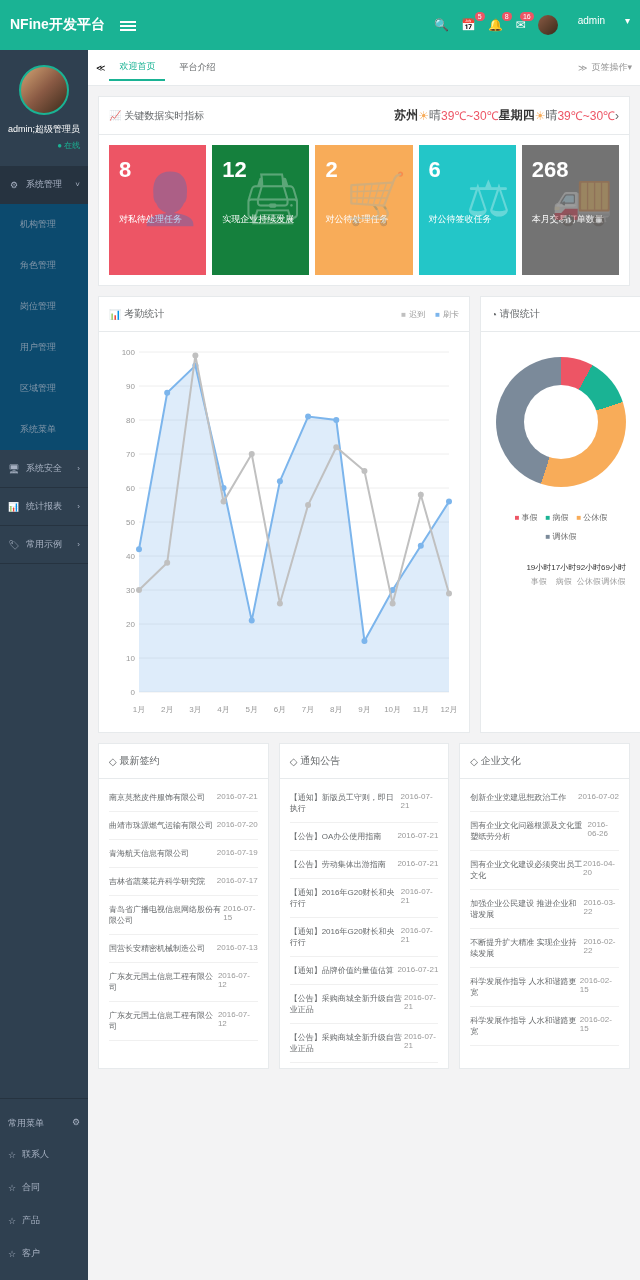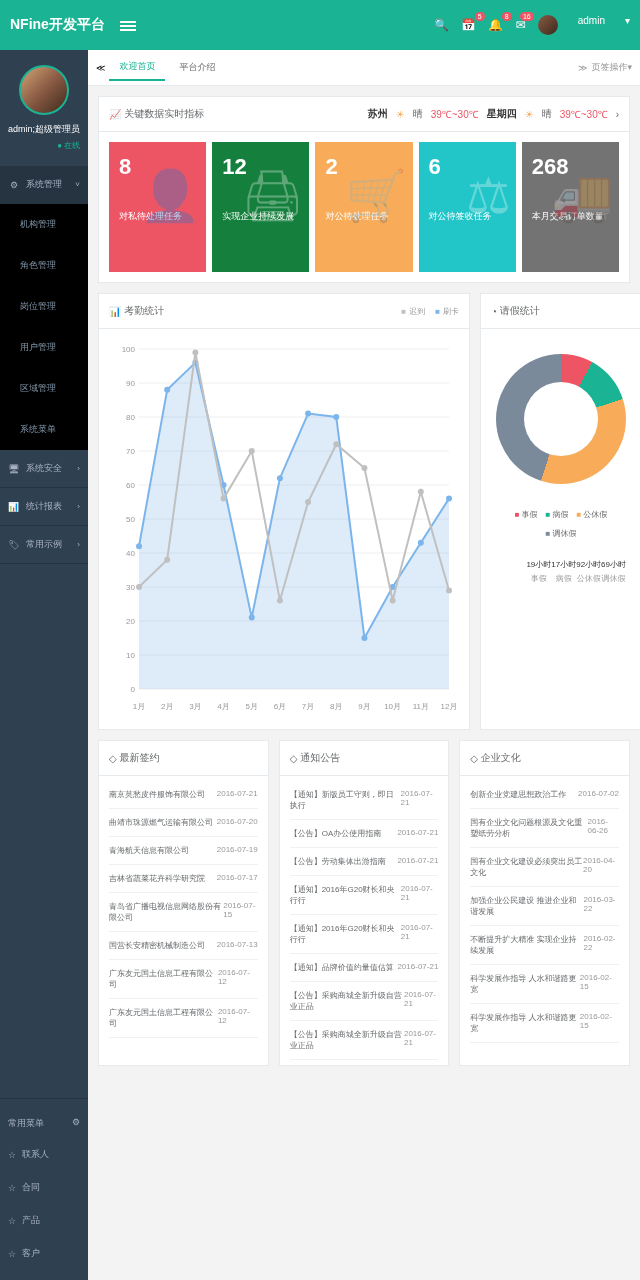--- a/index.html
+++ b/index.html
@@ -18,36 +18,36 @@
 .side-profile{padding:15px 8px;text-align:right}
 .avatar-lg{width:50px;height:50px;border-radius:50%;margin:0 auto 8px;background:linear-gradient(135deg,#d4a574,#8a5a44,#3a2a1a);border:2px solid #1ab394}
 .admin-name{font-size:9px;color:#fff;margin-bottom:4px}
 .status{font-size:8px;color:#1ab394}
 .status::before{content:"●";margin-right:2px}
 .menu{list-style:none;flex:1}
 .menu-item{padding:12px 8px;font-size:9px;cursor:pointer;display:flex;align-items:center;gap:6px;border-bottom:1px solid #263340}
 .menu-item.expanded{background:#263340}
 .menu-item .mico{width:12px;text-align:center}
 .menu-item .arr{margin-left:auto;font-size:8px}
-.submenu{list-style:none;background:#000000}
+.submenu{list-style:none;background:#0c4a6e}
 .submenu li{padding:14px 8px 14px 20px;font-size:9px;cursor:pointer;color:#8095a8}
 .favorites{border-top:1px solid #263340;padding:10px 0}
 .fav-head{padding:8px;font-size:9px;display:flex;align-items:flex-start}
 .fav-head .gear{margin-left:auto}
 .fav-item{padding:10px 8px;font-size:9px;cursor:pointer;display:flex;align-items:center;gap:6px}
 .content{flex:1;background:#f3f3f4;overflow:hidden}
 .tabs{height:36px;background:#fff;border-bottom:1px solid #e7eaec;display:flex;align-items:center;padding:0 8px;font-size:9px;gap:4px}
 .tab{padding:6px 10px;cursor:pointer;color:#676a6c}
 .tab.active{border-bottom:2px solid #1ab394;color:#1ab394}
 .tab-ctrl{margin-left:auto;display:flex;gap:4px;align-items:center;color:#999}
 .tab-ctrl span{cursor:pointer}
 .main{padding:10px;display:flex;flex-direction:column;gap:10px}
 .panel{background:#fff;border:1px solid #e7eaec}
 .panel-head{padding:10px;border-bottom:1px solid #e7eaec;display:flex;align-items:center;font-size:10px;color:#676a6c}
-.weather{margin-left:auto;font-size:10px;display:flex;gap:8px;align-items:center}
+.weather{margin-left:auto;font-size:12px;display:flex;align-items:center}
 .weather b{color:#333}
 .weather .sun{color:#f8ac59}
 .weather .temp{color:#ed5565}
 .stats{display:flex;gap:6px;padding:10px}
 .stat{flex:1;height:130px;color:#fff;padding:12px 10px;position:relative;overflow:hidden}
 .stat .num{font-size:22px;font-weight:bold;margin-bottom:30px}
 .stat .lbl{font-size:9px}
 .stat .bgico{position:absolute;right:5px;top:25px;font-size:50px;opacity:.3}
 .s1{background:#ed5565}.s2{background:#15803d}.s3{background:#f8ac59}.s4{background:#23c6c8}.s5{background:#737373}
 .row{display:flex;gap:10px}

